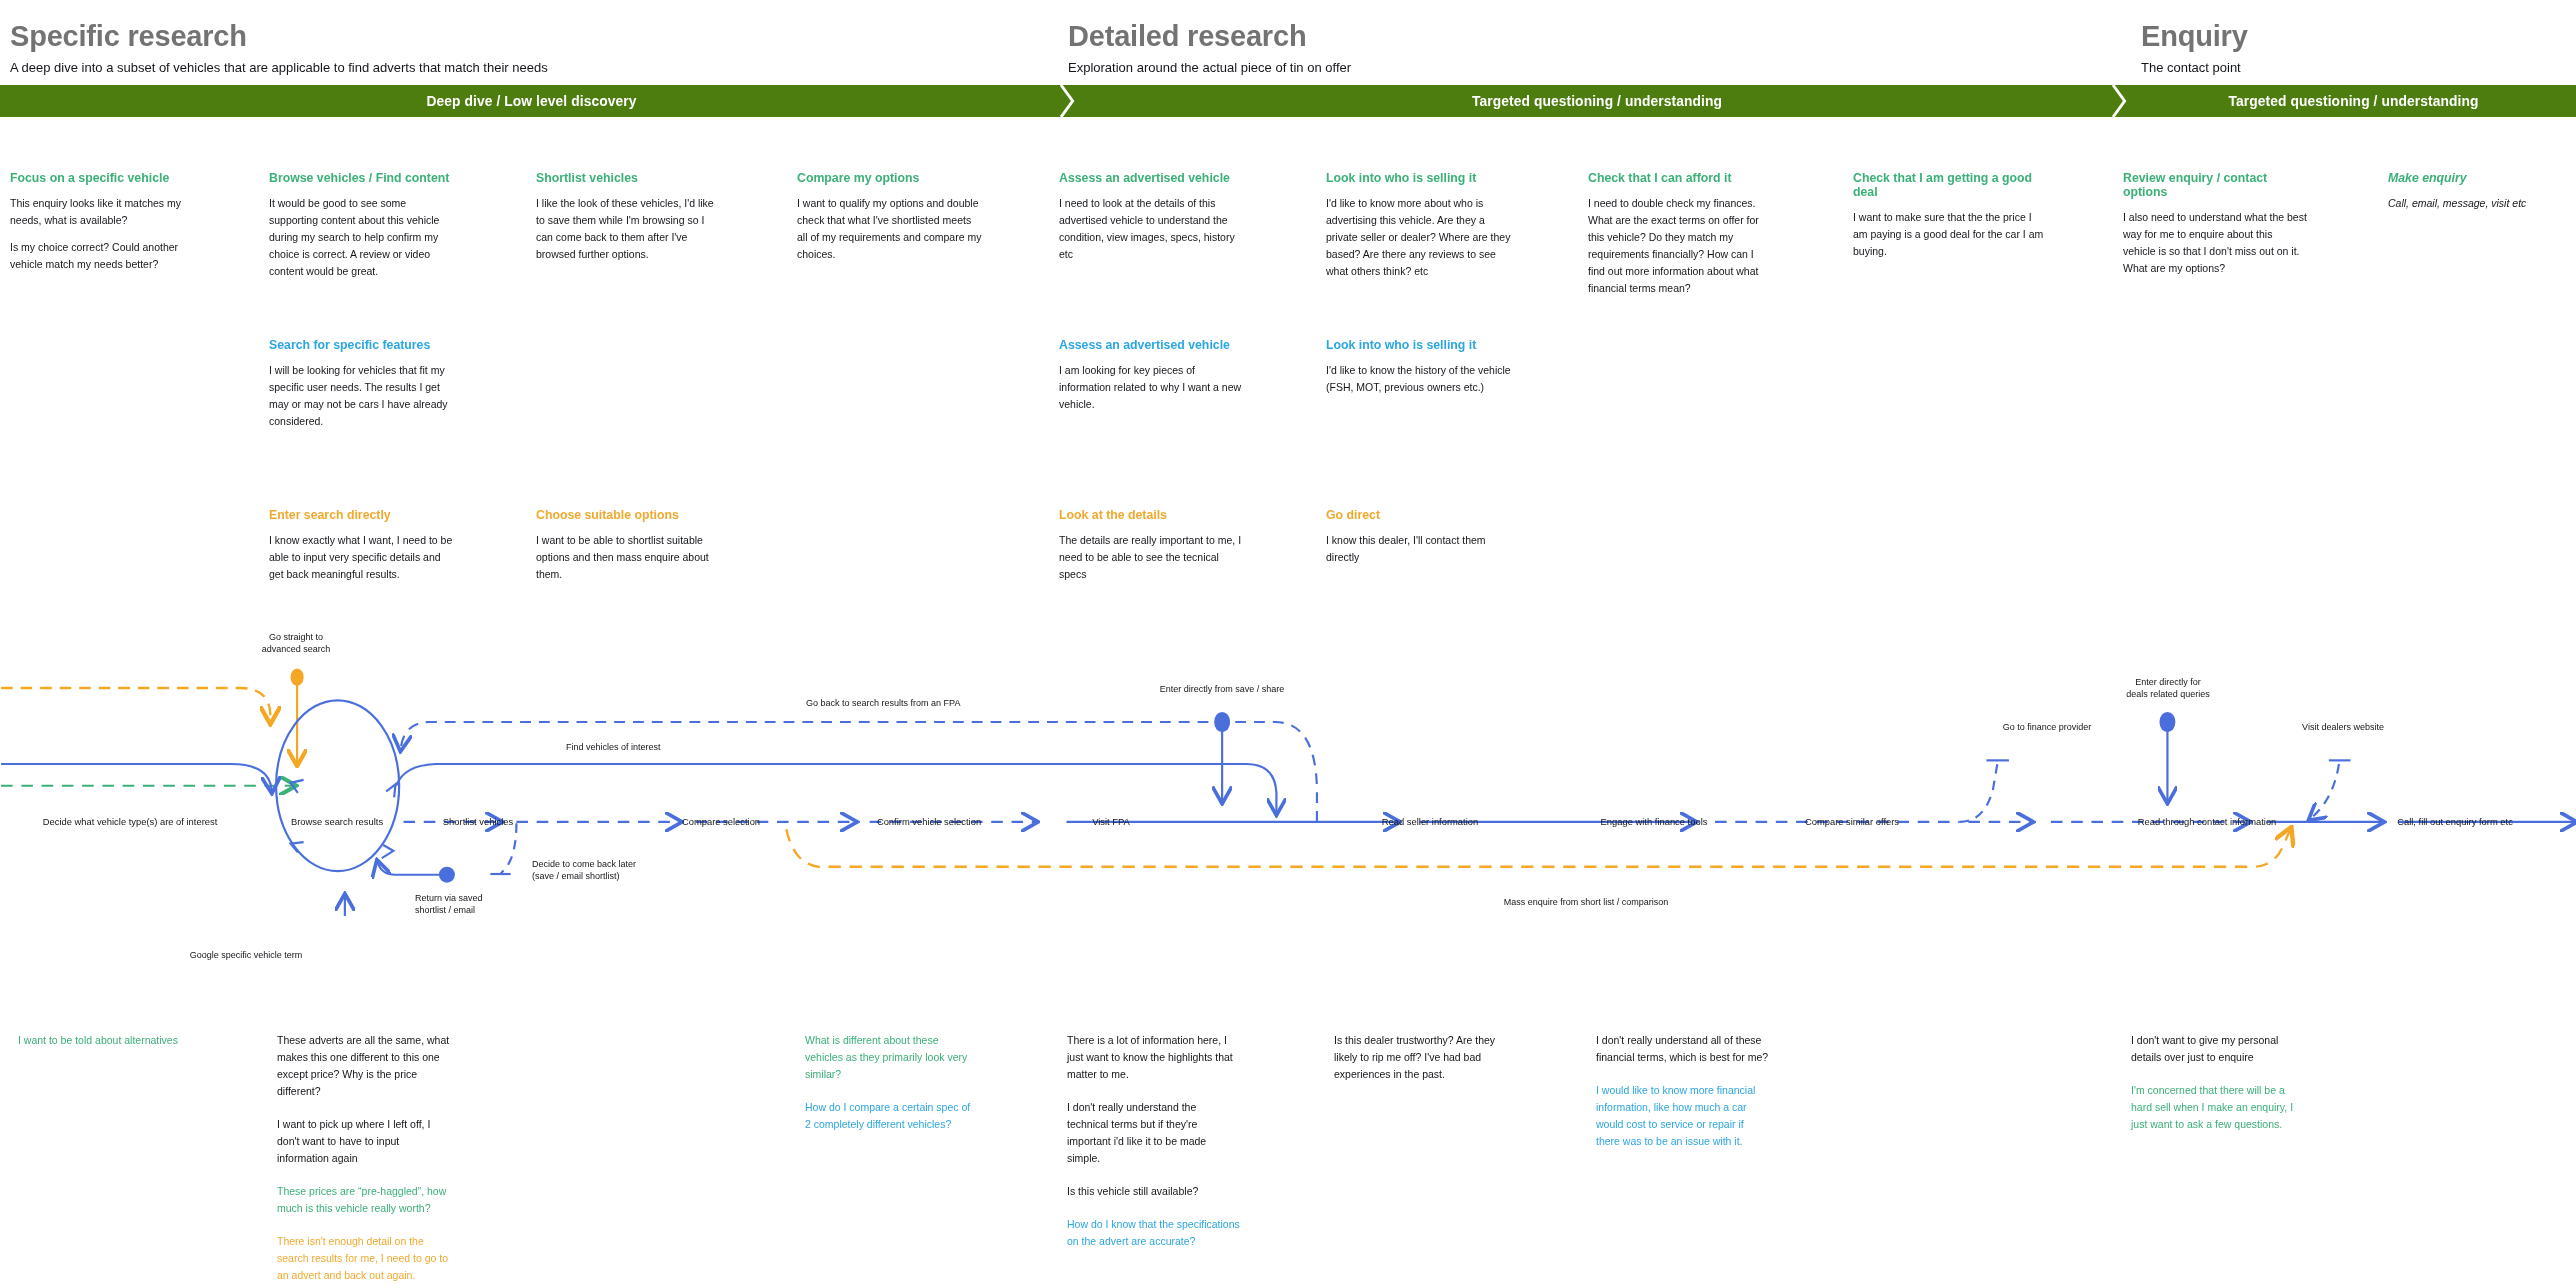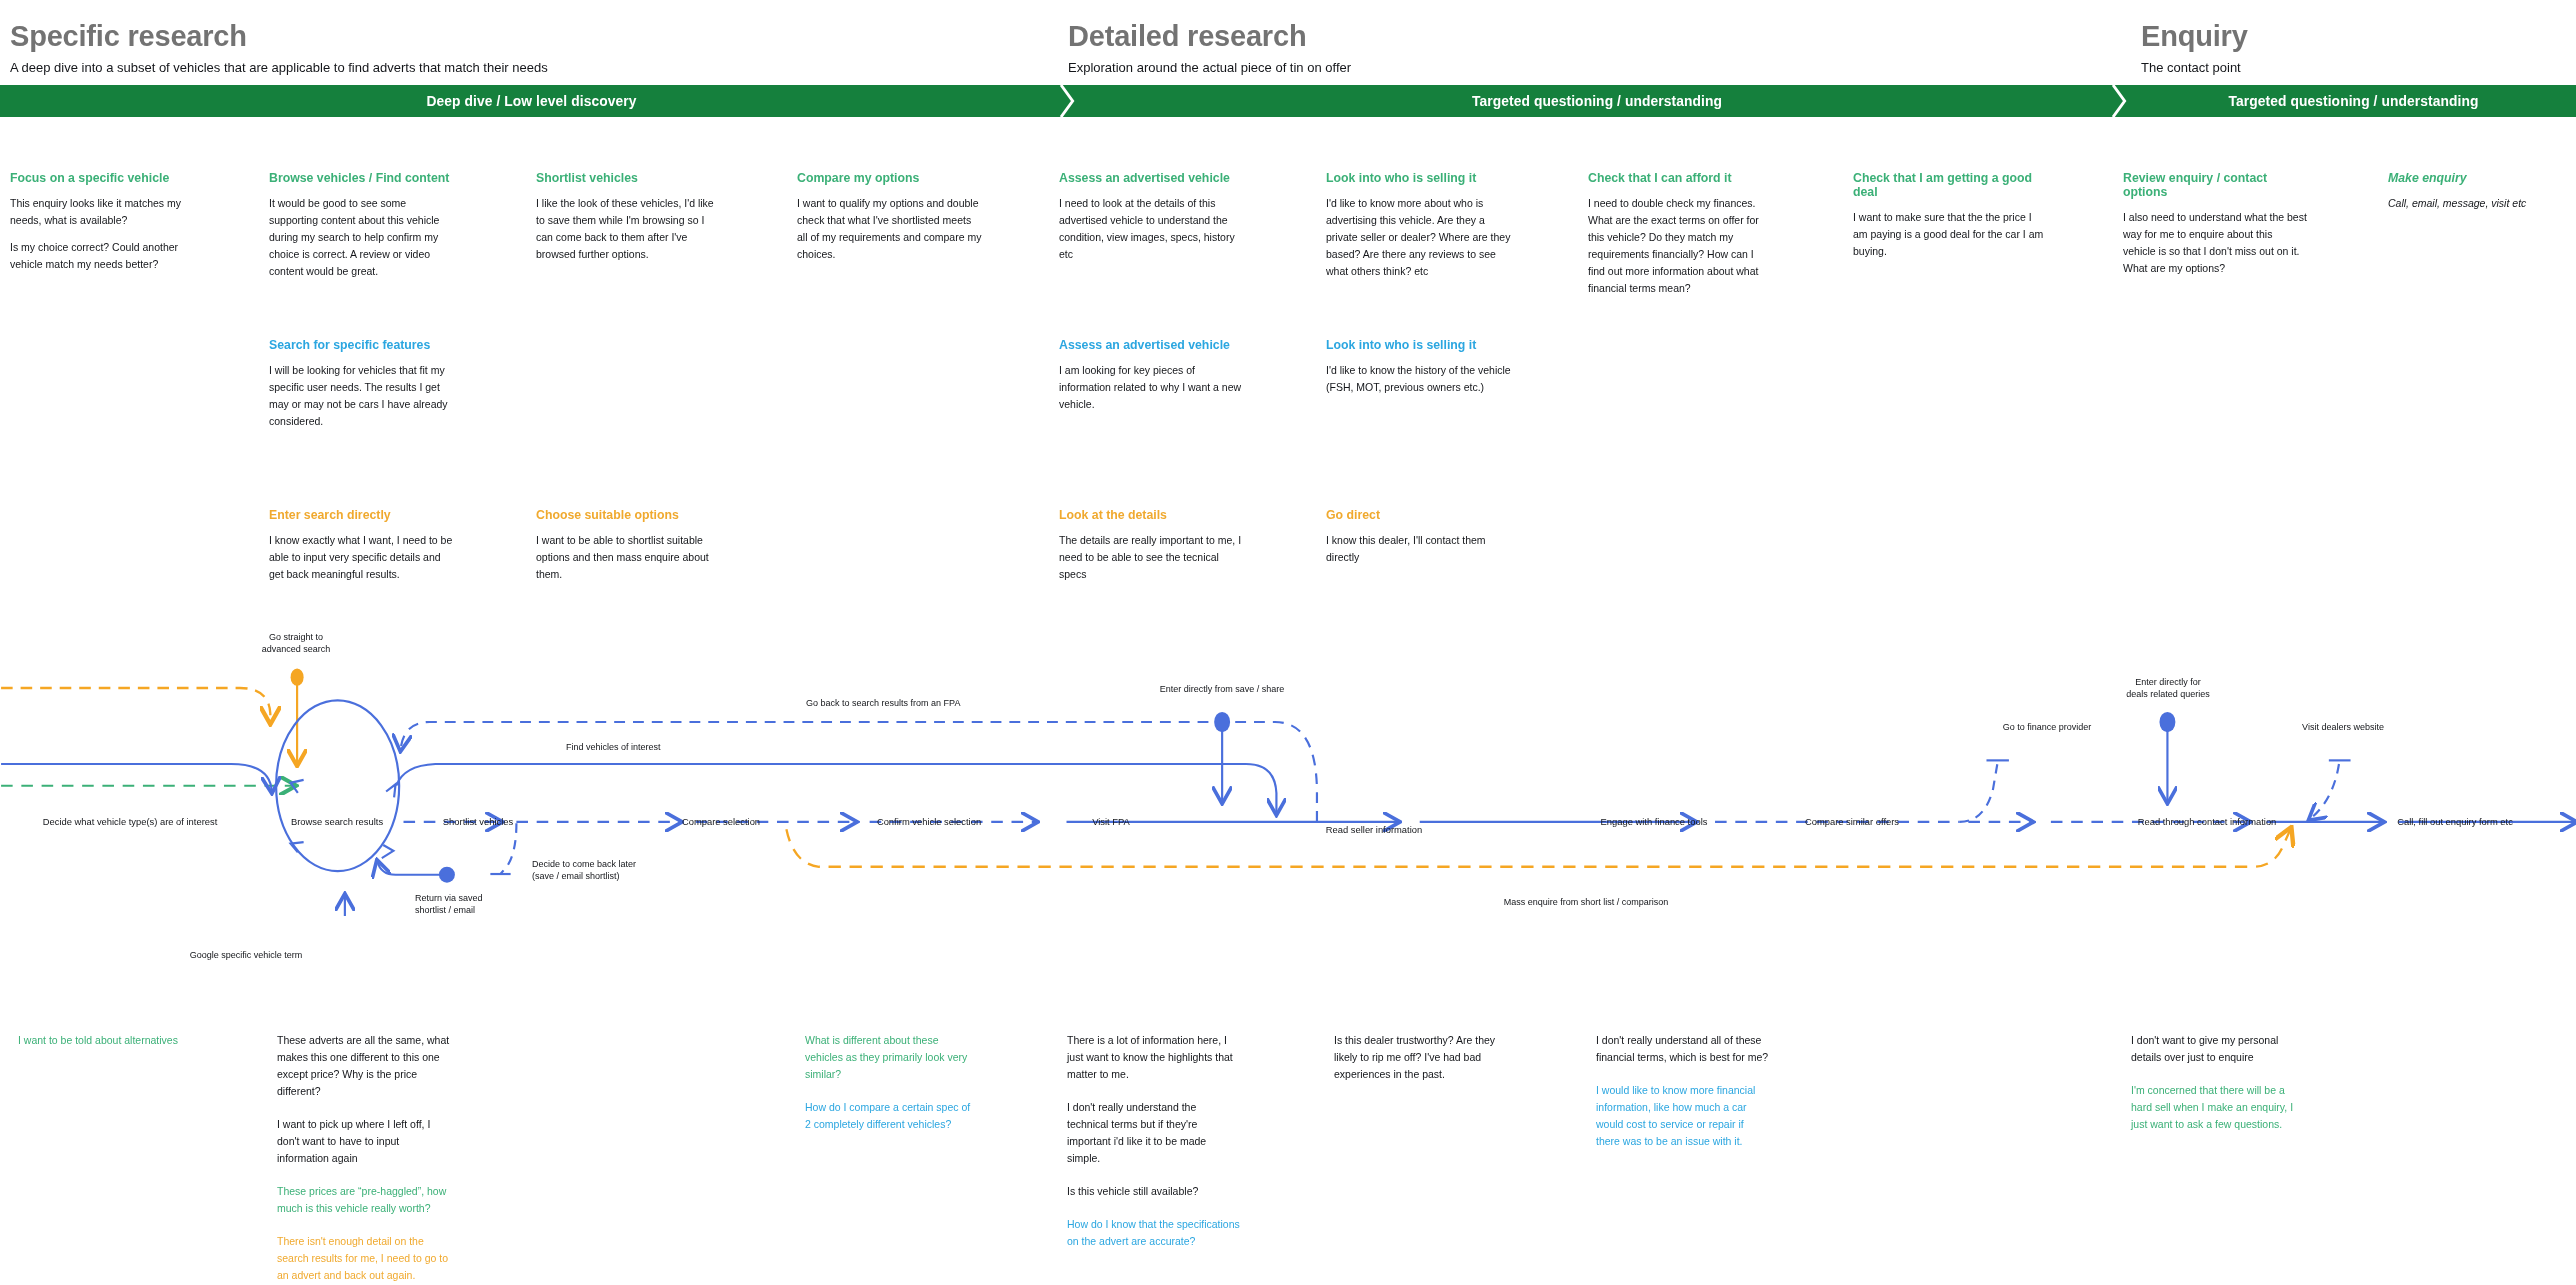--- a/index.html
+++ b/index.html
@@ -9,21 +9,21 @@
     color:#14161a;
     -webkit-font-smoothing:antialiased;
   }
   .abs{position:absolute;}
 
   
   .phase-title{font-size:29px;font-weight:700;letter-spacing:-0.2px;color:#737373;line-height:1;}
   .phase-sub{font-size:13px;font-weight:400;color:#14161a;line-height:1.2;margin-top:9.4px;}
 
   
-  .band{position:absolute;left:0;top:85px;width:2576px;height:32px;background:#15803d;}
+  .band{position:absolute;left:0;top:85px;width:2576px;height:32px;background:#4d7c0f;}
   .band-seg{position:absolute;top:0;height:32px;display:flex;align-items:center;justify-content:center;}
   .band-seg span{color:#ffffff;font-size:13.8px;font-weight:700;letter-spacing:0.1px;}
   .band-chevron{position:absolute;top:0;width:22px;height:32px;overflow:hidden;}
   .band-chevron svg{display:block;}
 
   
   .card{position:absolute;width:185px;}
   .card h3{margin:16px 0 10px 0;font-size:12.3px;font-weight:700;line-height:1.15;}
   .card p{margin:0 0 10px 0;font-size:10.5px;line-height:1.62;color:#14161a;font-weight:400;}
   .card p:last-child{margin-bottom:0;}
@@ -225,21 +225,21 @@
 
     <path d="M1085,300 Q1095,348 1130,352 H3110 Q3140,352 3152,325 L3163,300" fill="none" stroke="#f5a623" stroke-width="3.2" stroke-dasharray="17 12" marker-end="url(#ahO)"></path>
   </svg>
 
   <div class="node-label" style="left:130px;top:204px;">Decide what vehicle type(s) are of interest</div>
   <div class="node-label" style="left:337px;top:204px;">Browse search results</div>
   <div class="node-label" style="left:478px;top:204px;">Shortlist vehicles</div>
   <div class="node-label" style="left:721px;top:204px;">Compare selection</div>
   <div class="node-label" style="left:929px;top:204px;">Confirm vehicle selection</div>
   <div class="node-label" style="left:1111px;top:204px;">Visit FPA</div>
-  <div class="node-label" style="left:1374px;top:204px;margin-top:8px;">Read seller information</div>
+  <div class="node-label" style="left:1430px;top:204px;">Read seller information</div>
   <div class="node-label" style="left:1654px;top:204px;">Engage with finance tools</div>
   <div class="node-label" style="left:1852px;top:204px;">Compare similar offers</div>
   <div class="node-label" style="left:2207px;top:204px;">Read through contact information</div>
   <div class="node-label" style="left:2455px;top:204px;">Call, fill out enquiry form etc</div>
 
   <div class="flow-label ctr" style="left:296px;top:19px;">Go straight to
 advanced search</div>
   <div class="flow-label" style="left:566px;top:129px;">Find vehicles of interest</div>
   <div class="flow-label" style="left:806px;top:85px;">Go back to search results from an FPA</div>
   <div class="flow-label" style="left:532px;top:246px;">Decide to come back later

